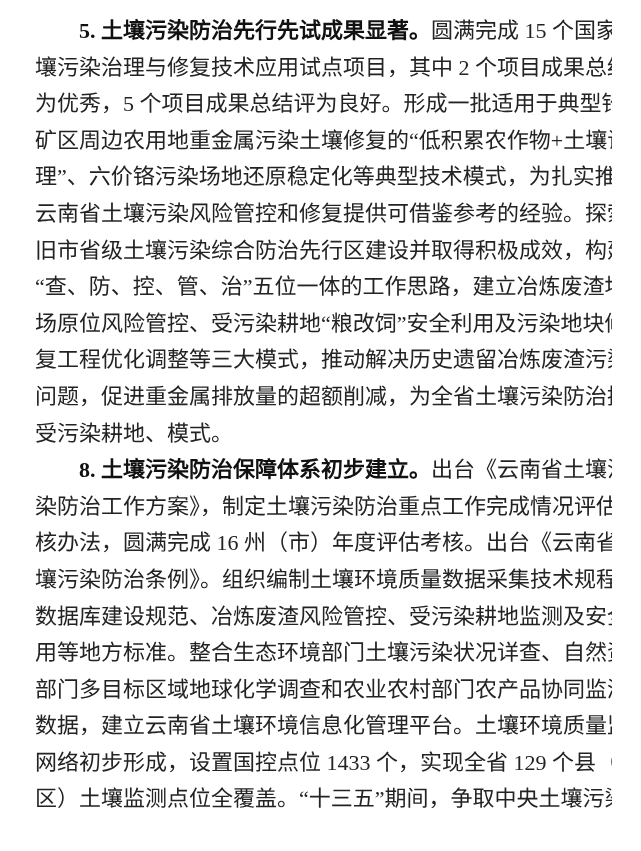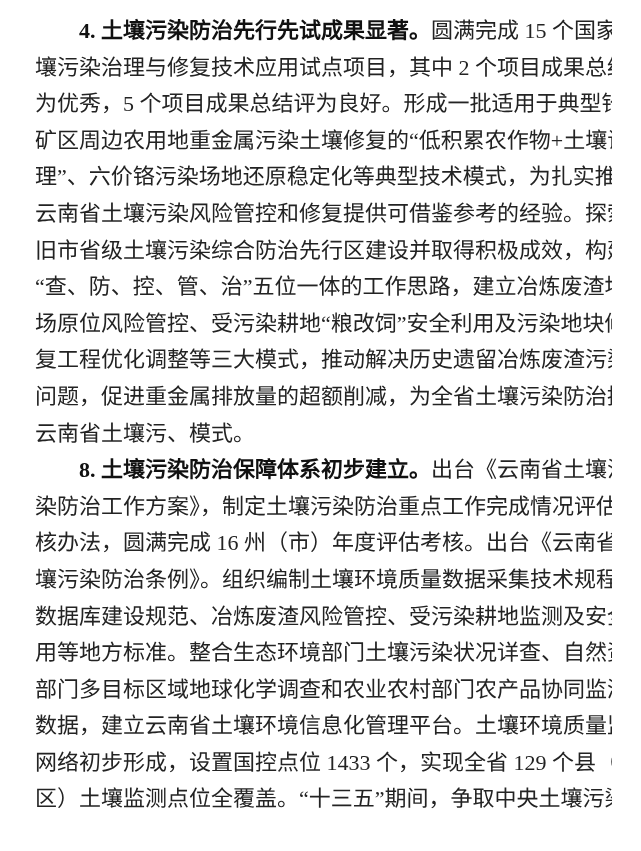--- a/index.html
+++ b/index.html
@@ -40,34 +40,34 @@
   .bold-head {
     font-weight: bold;
     color: #111111;
   }
 </style>
 </head>
 <body>
 
 <div class="page">
 
-  <div class="textline indent"><span class="bold-head">4. 土壤污染防治先行先试成果显著。</span><span>圆满完成 15 个国家土</span></div>
+  <div class="textline indent"><span class="bold-head">5. 土壤污染防治先行先试成果显著。</span><span>圆满完成 15 个国家土</span></div>
 
   <div class="textline"><span>壤污染治理与修复技术应用试点项目，其中 2 个项目成果总结评</span></div>
   <div class="textline"><span>为优秀，5 个项目成果总结评为良好。形成一批适用于典型铅锌</span></div>
   <div class="textline"><span>矿区周边农用地重金属污染土壤修复的“低积累农作物+土壤调</span></div>
   <div class="textline"><span>理”、六价铬污染场地还原稳定化等典型技术模式，为扎实推进</span></div>
   <div class="textline"><span>云南省土壤污染风险管控和修复提供可借鉴参考的经验。探索个</span></div>
   <div class="textline"><span>旧市省级土壤污染综合防治先行区建设并取得积极成效，构建</span></div>
   <div class="textline"><span>“查、防、控、管、治”五位一体的工作思路，建立冶炼废渣堆</span></div>
   <div class="textline"><span>场原位风险管控、受污染耕地“粮改饲”安全利用及污染地块修</span></div>
   <div class="textline"><span>复工程优化调整等三大模式，推动解决历史遗留冶炼废渣污染等</span></div>
   <div class="textline"><span>问题，促进重金属排放量的超额削减，为全省土壤污染防治提供</span></div>
 
-  <div class="textline para-end"><span>云南省土壤污、模式。</span></div>
+  <div class="textline para-end"><span>受污染耕地、模式。</span></div>
 
   <div class="textline indent"><span class="bold-head">8. 土壤污染防治保障体系初步建立。</span><span>出台《云南省土壤污</span></div>
 
   <div class="textline"><span>染防治工作方案》，制定土壤污染防治重点工作完成情况评估考</span></div>
   <div class="textline"><span>核办法，圆满完成 16 州（市）年度评估考核。出台《云南省土</span></div>
   <div class="textline"><span>壤污染防治条例》。组织编制土壤环境质量数据采集技术规程及</span></div>
   <div class="textline"><span>数据库建设规范、冶炼废渣风险管控、受污染耕地监测及安全利</span></div>
   <div class="textline"><span>用等地方标准。整合生态环境部门土壤污染状况详查、自然资源</span></div>
   <div class="textline"><span>部门多目标区域地球化学调查和农业农村部门农产品协同监测</span></div>
   <div class="textline"><span>数据，建立云南省土壤环境信息化管理平台。土壤环境质量监测</span></div>

